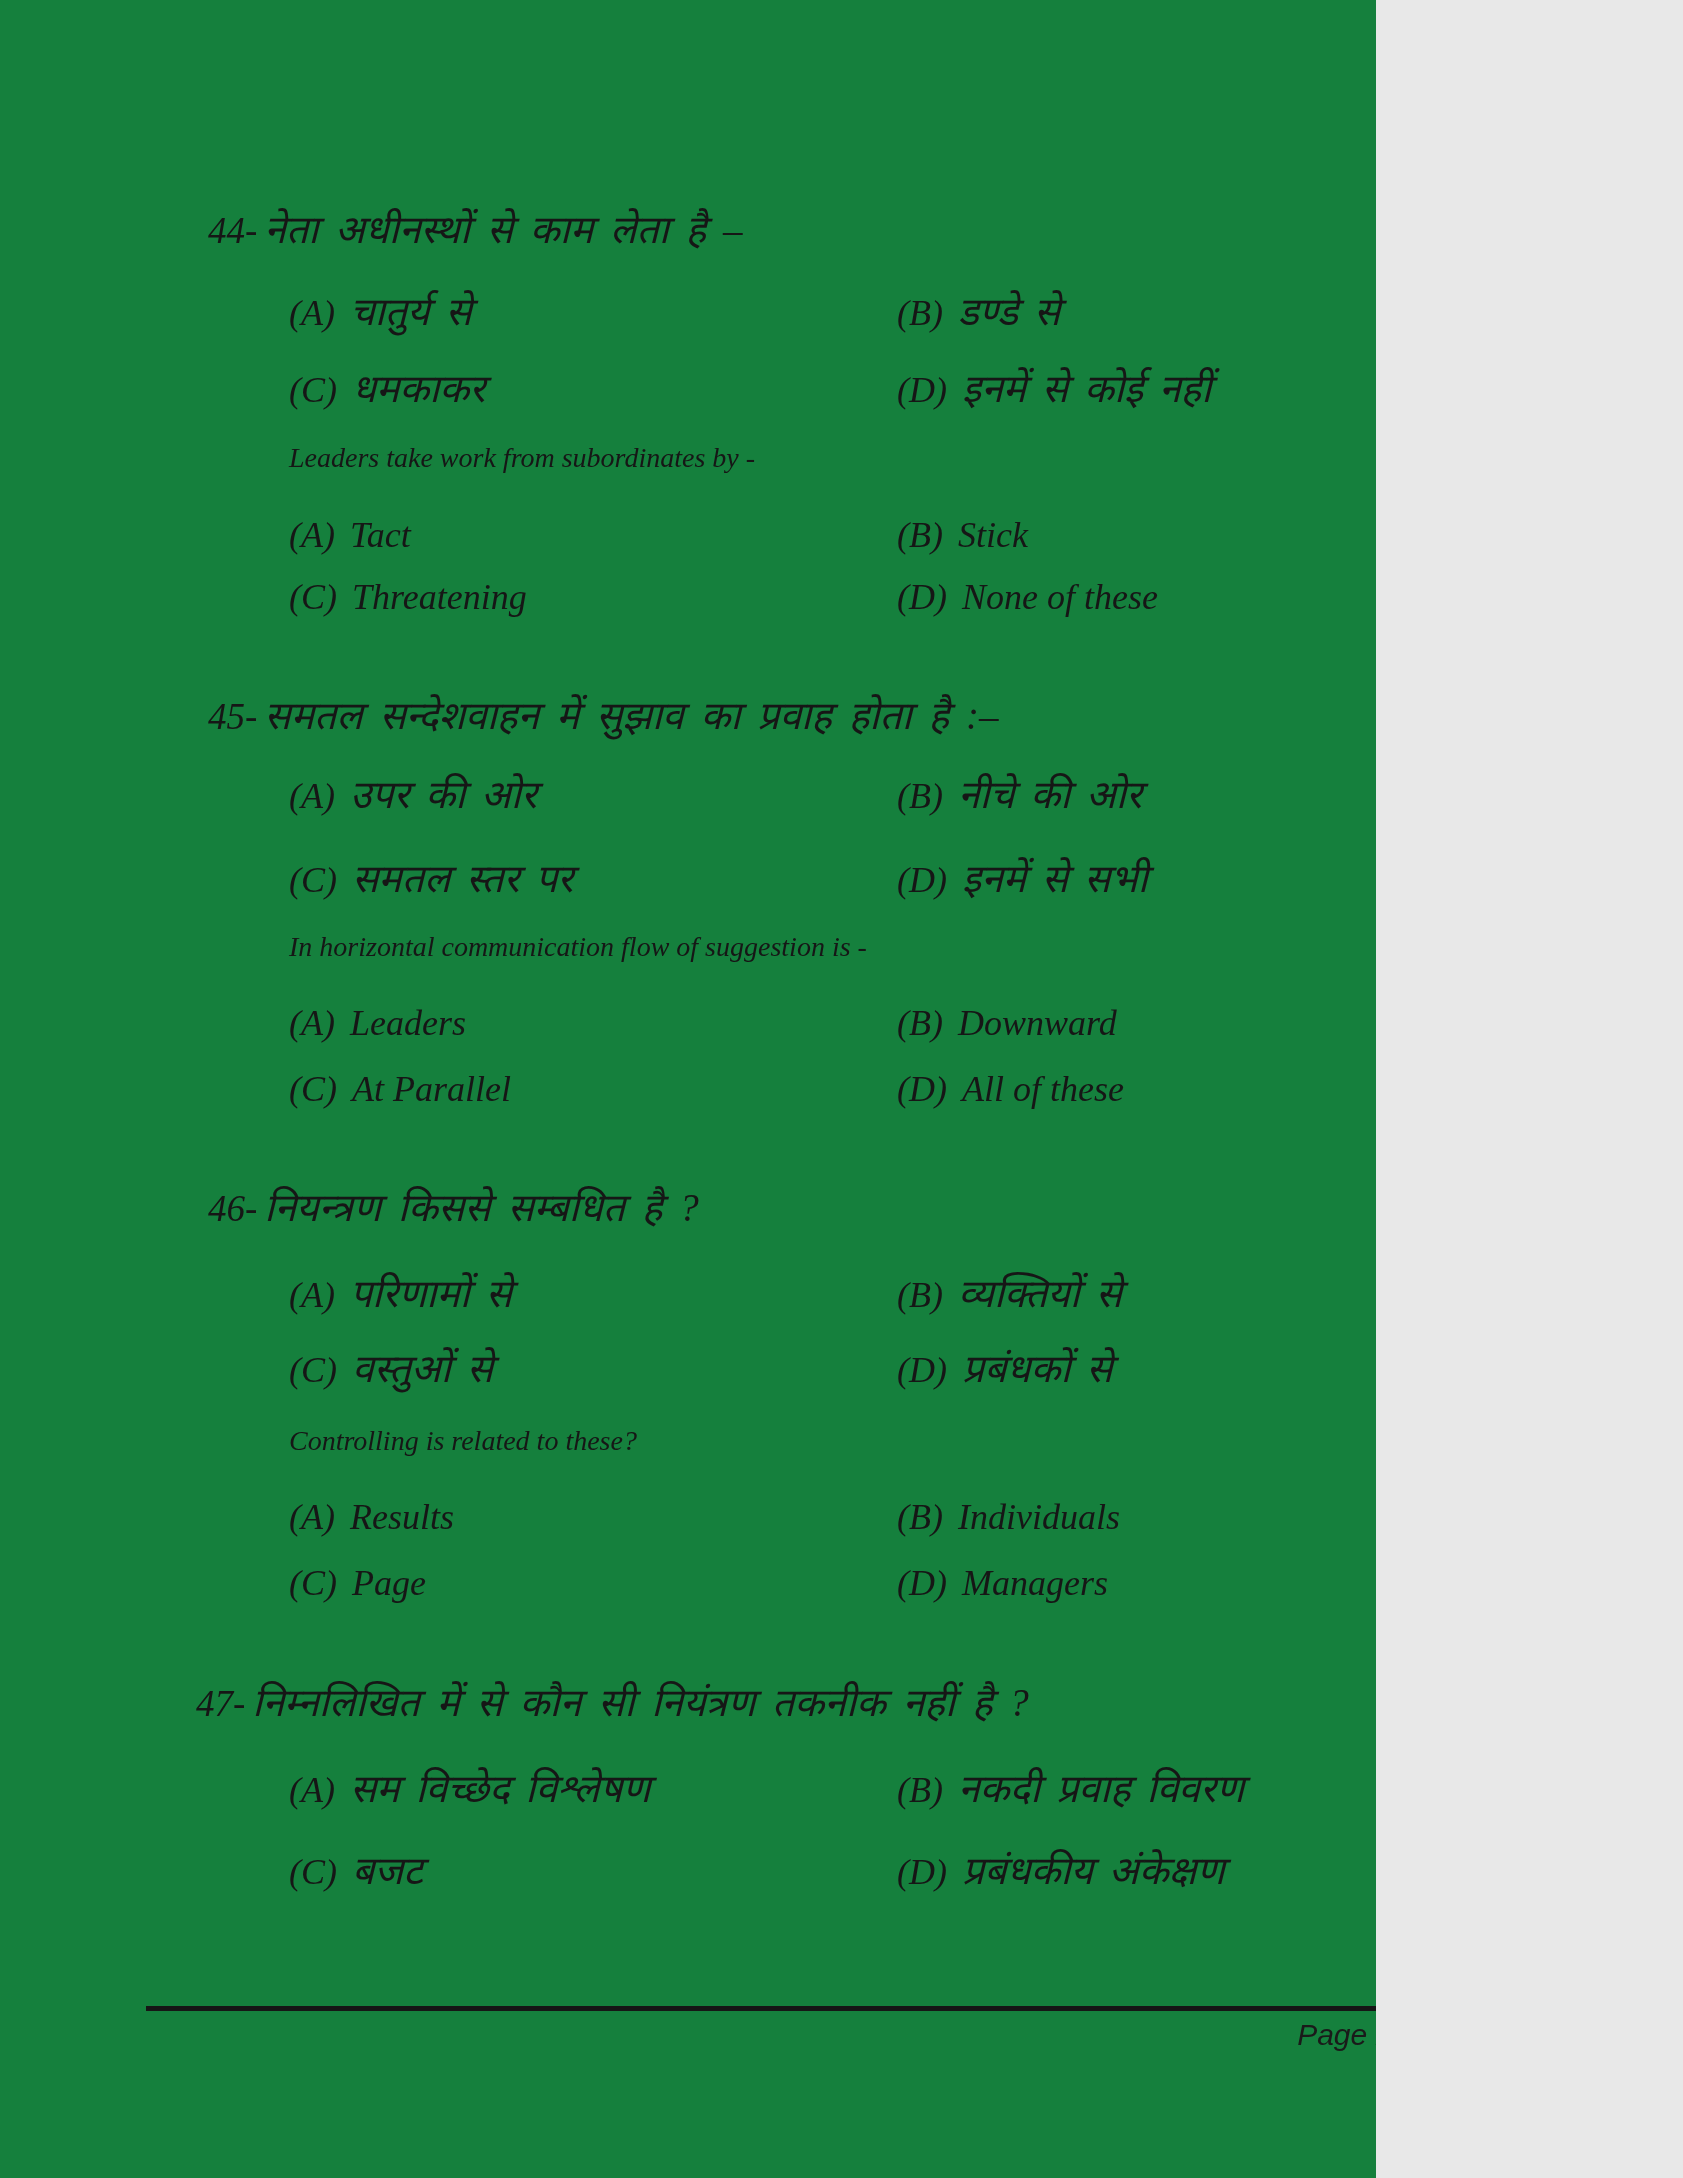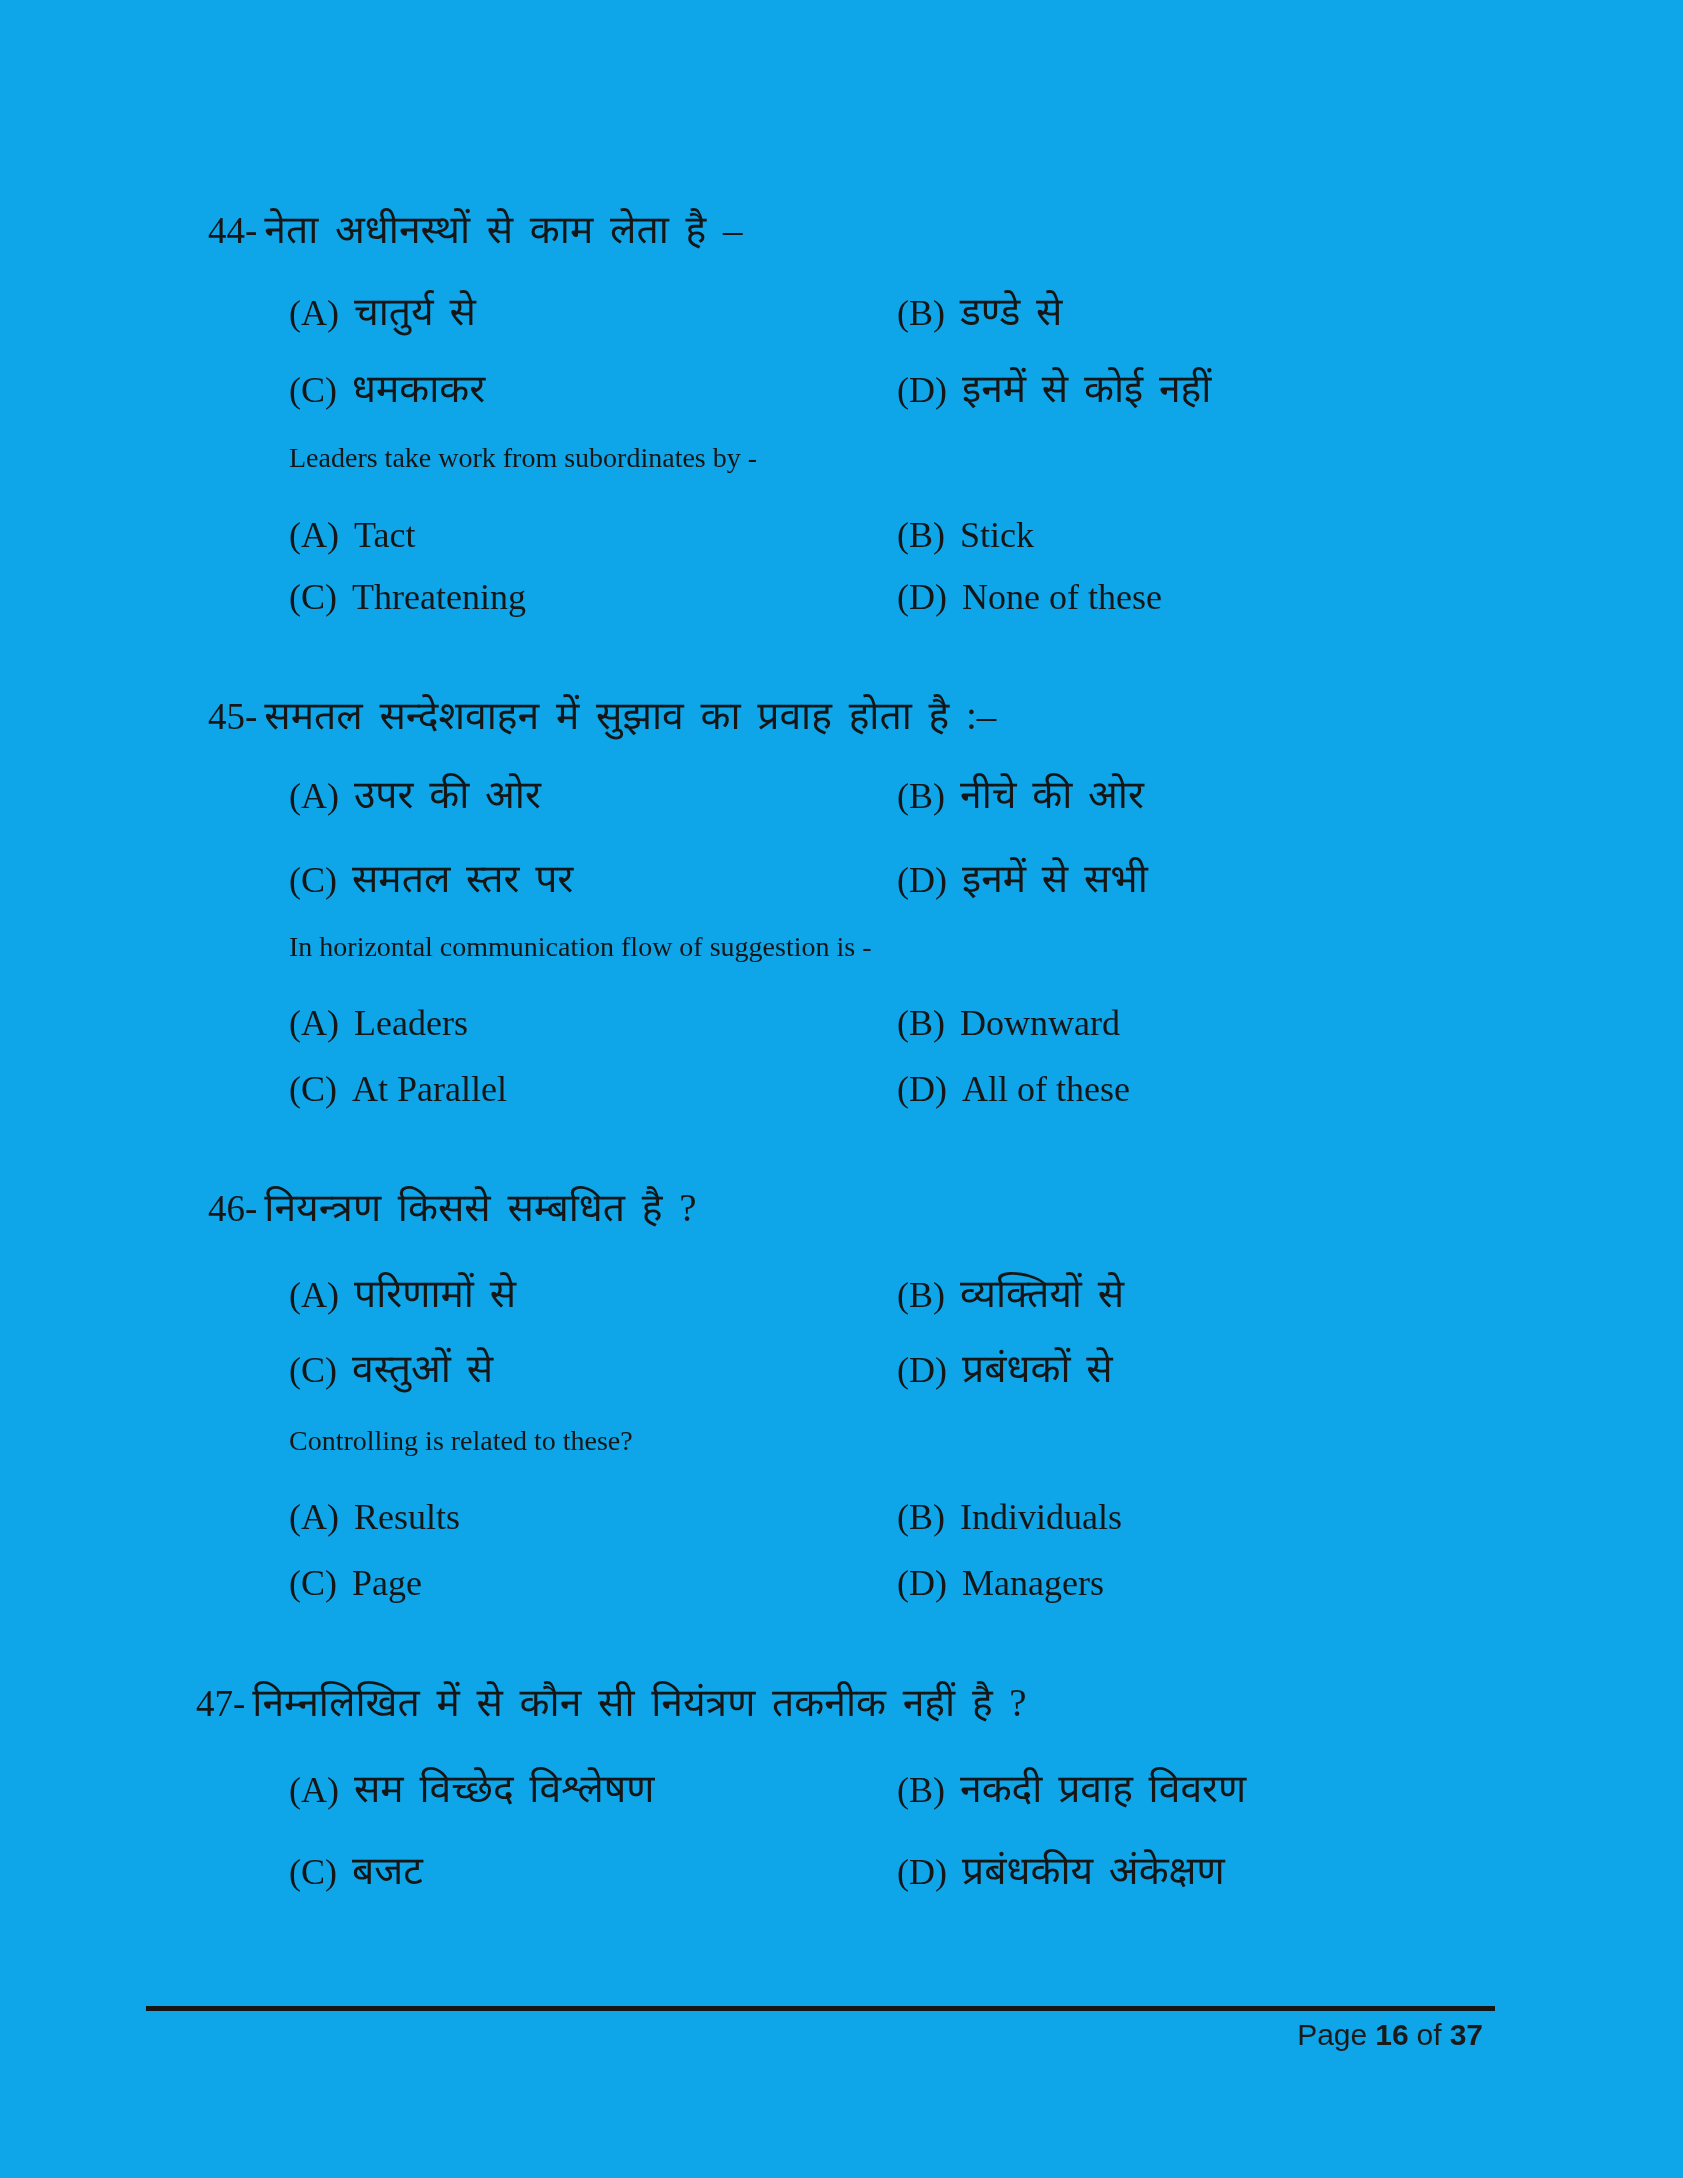--- a/index.html
+++ b/index.html
@@ -1,23 +1,24 @@
 <!DOCTYPE html>
 <html><head>
 <meta charset="utf-8">
 <style>
   html,body { margin:0; padding:0; background:#e8e8e8; }
   .page {
     position:relative;
-    width:1683px;
+    width:1376px;
     height:2178px;
-    background:#0ea5e9;
+    background:#15803d;
     color:#161616;
     font-family:"Liberation Serif", "DejaVu Serif", serif;
     overflow:hidden;
+    font-style:italic;
   }
   .row { position:absolute; left:0; width:100%; white-space:nowrap; }
   .hq  { position:absolute; left:208px; font-size:39px; word-spacing:7px; white-space:nowrap; }
   .eq  { position:absolute; left:289px; font-size:28px; white-space:nowrap; }
   .q-num { font-size:37px; margin-right:7px; word-spacing:normal; }
   .opt { position:absolute; white-space:nowrap; }
   .c1 { left:289px; }
   .c2 { left:897px; }
   .hi  { font-size:39px; word-spacing:6px; }
   .en  { font-size:36px; }

